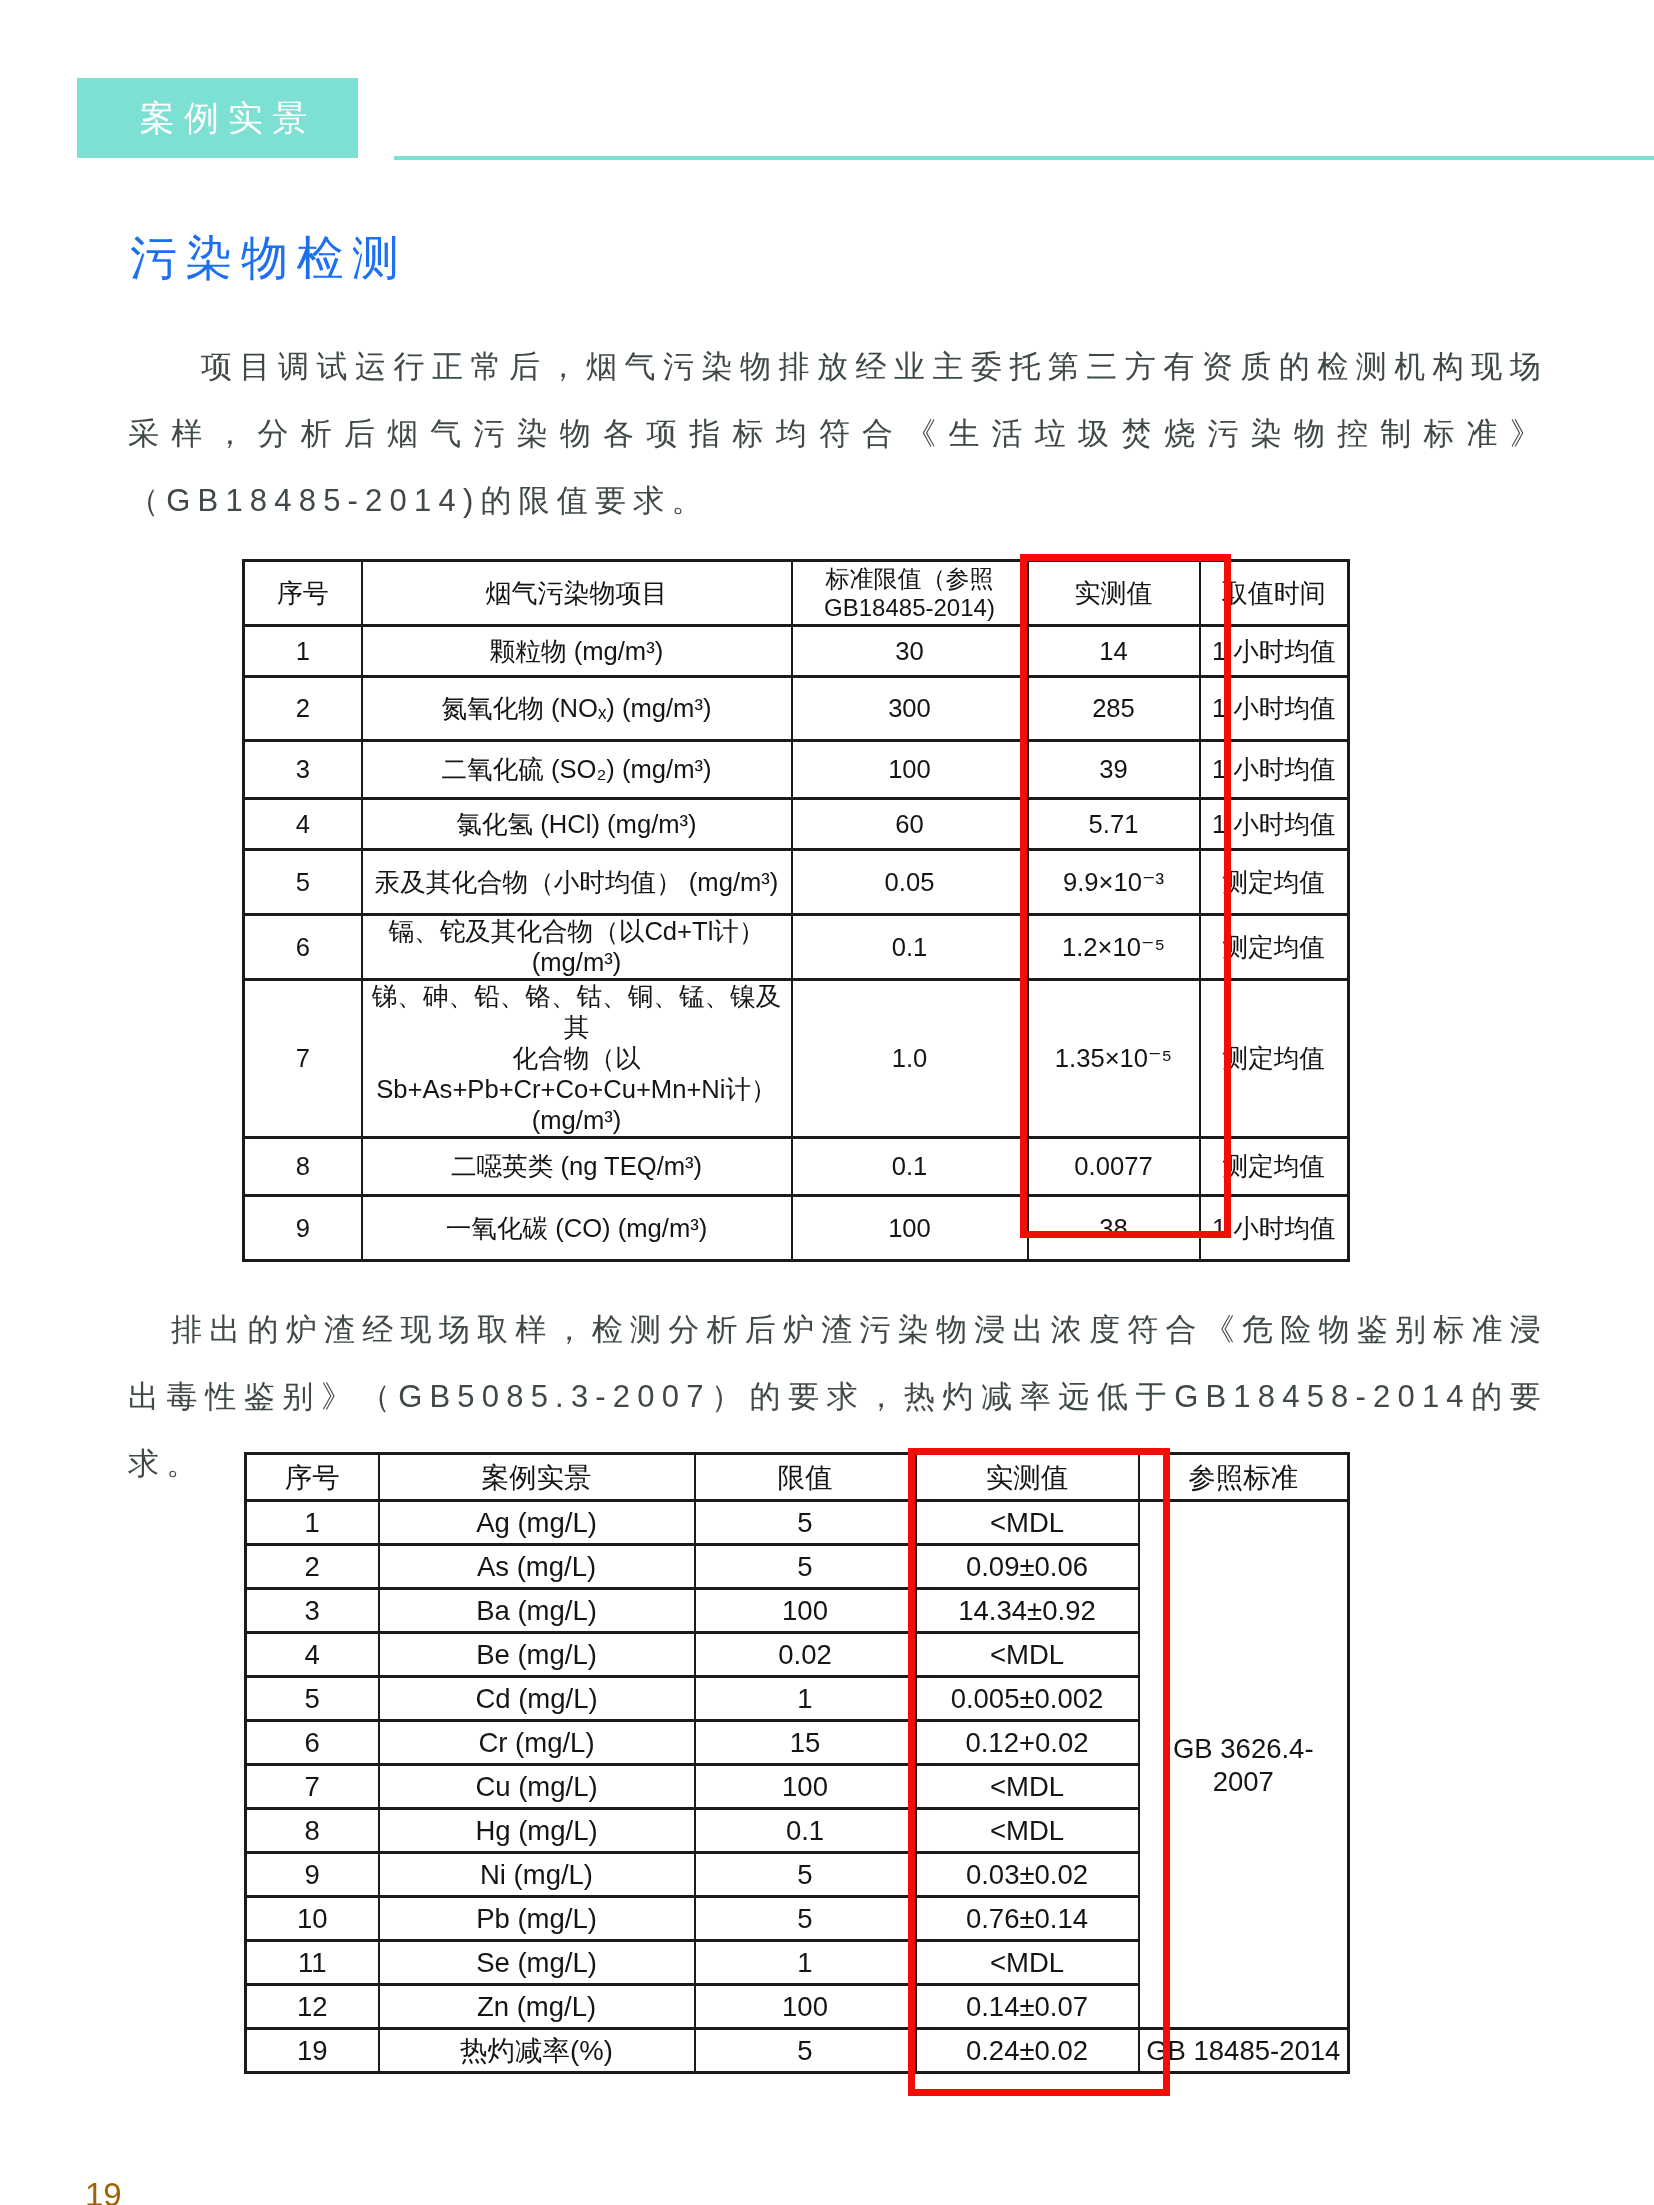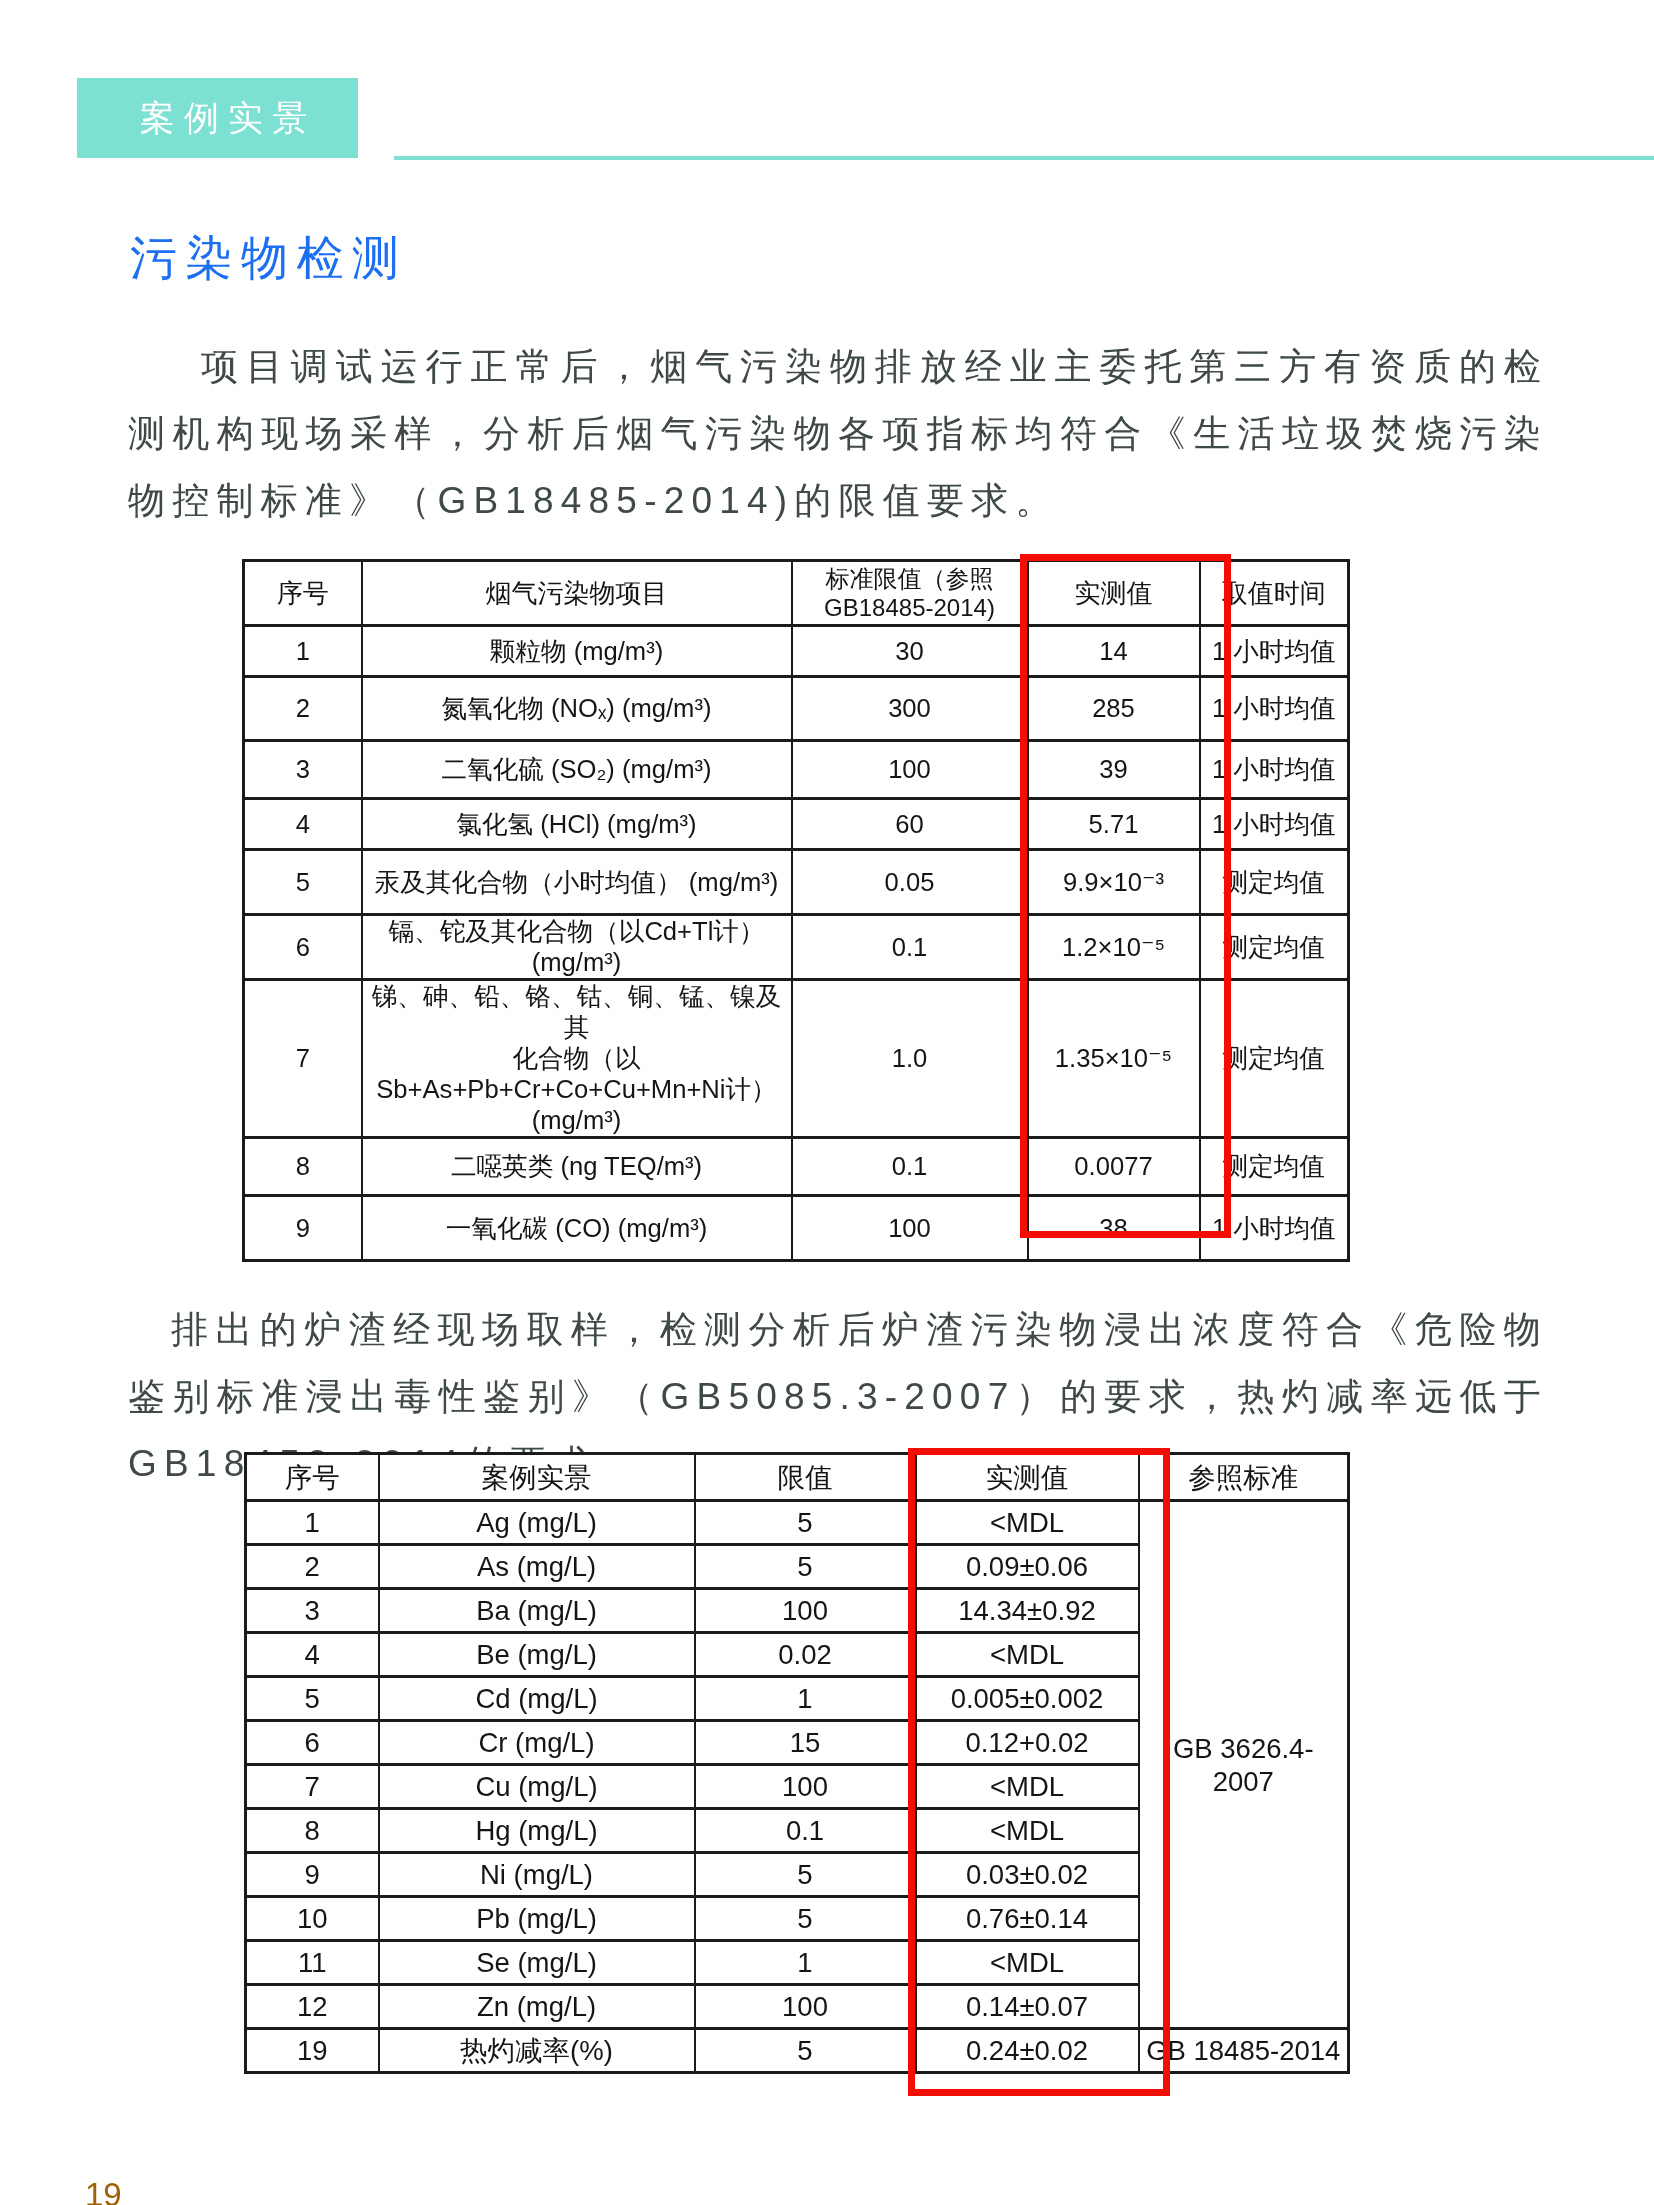--- a/index.html
+++ b/index.html
@@ -32,21 +32,21 @@
 
   
   .title{
     left:118px;top:228px;font-size:47px;font-weight:500;color:var(--blue);
     letter-spacing:8.5px;line-height:59px;white-space:nowrap;text-align:right;
   }
 
   
   .para{
     left:116px;width:1420px;color:var(--body-text);
-    font-size:37px;line-height:67px;letter-spacing:7.2px;
+    font-size:31px;line-height:67px;letter-spacing:7.2px;
     text-align:justify;text-justify:distribute;
   }
   .para.p1{top:333px;text-indent:73px;}
   .para.p2{top:1296px;text-indent:43px;}
 
   
   table{
     border-collapse:collapse;table-layout:fixed;color:#151515;
     position:absolute;background:#ffffff;border-radius:18px;
   }

